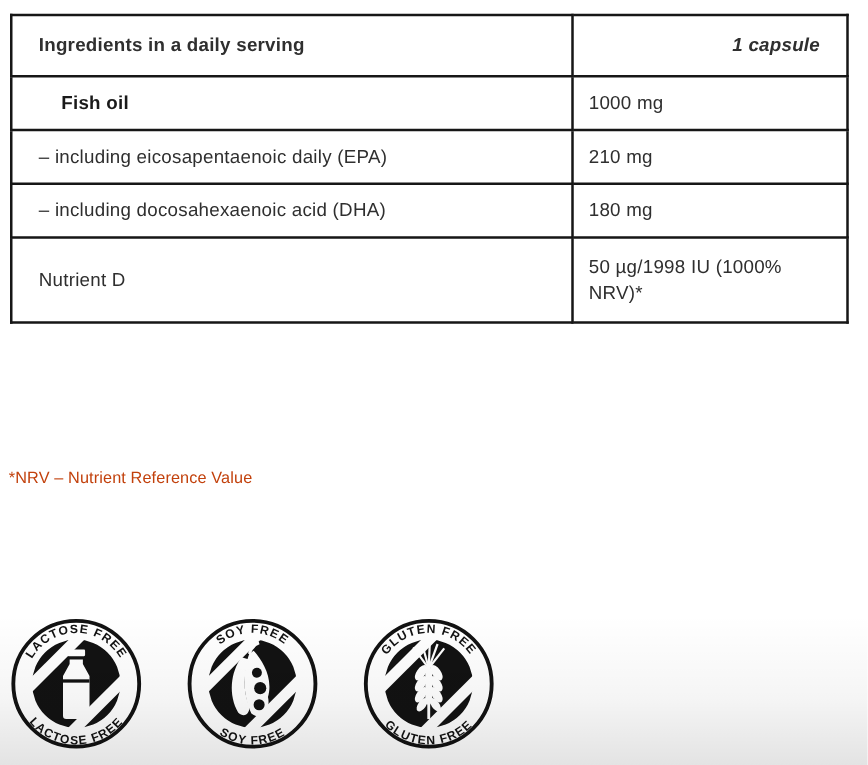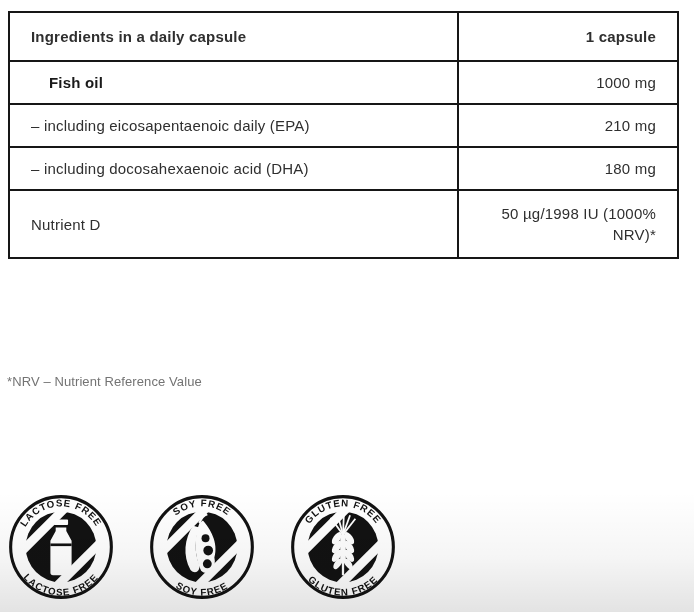--- a/index.html
+++ b/index.html
@@ -19,29 +19,29 @@
     font-size:15px;
     color:#2f2f2f;
     letter-spacing:.2px;
   }
   col.c-name{width:449px;}
   col.c-val{width:220px;}
   th.name-h, th.val-h{
     font-weight:bold;color:#1a1a1a;
   }
   th.name-h{text-align:left;padding-left:21px;height:45px;}
-  th.val-h{text-align:right;padding-right:21px;height:45px;}
+  th.val-h{text-align:right;padding-right:21px;height:45px;font-style:italic;}
   td.name{ text-align:left;padding-left:21px;height:39px;}
-  td.val{ text-align:right;padding-right:21px;padding-left:12px;height:39px;line-height:21px;}
+  td.val{ padding-right:21px;padding-left:12px;height:39px;line-height:21px;}
   tr.row-bold td.name{font-weight:bold;color:#1a1a1a;padding-left:39px;}
   tr.row-tall td{height:64px;}
   
   .footnote{
     position:absolute;left:7px;top:374px;
-    font-size:13px;color:#737373;letter-spacing:.1px;
+    font-size:13px;color:#c2410c;letter-spacing:.1px;
   }
   
   .badges{
     position:absolute;left:8px;top:494px;
     display:flex;gap:35px;
   }
   .badge-text{
     font-family:"Liberation Sans", sans-serif;
     font-size:11px;font-weight:bold;fill:#121212;letter-spacing:1.1px;
   }
@@ -56,21 +56,21 @@
 <body>
 
 <div class="table-wrap">
   <table class="ingredients">
     <colgroup>
         <col class="c-name">
         <col class="c-val">
       </colgroup>
     <tbody>
         <tr>
-      <th class="name-h">Ingredients in a daily capsule</th>
+      <th class="name-h">Ingredients in a daily serving</th>
       <th class="val-h">1 capsule</th>
     </tr>
     <tr class="row-bold">
       <td class="name">Fish oil</td>
       <td class="val">1000 mg</td>
     </tr>
     <tr>
       <td class="name">– including eicosapentaenoic daily (EPA)</td>
       <td class="val">210 mg</td>
     </tr>

